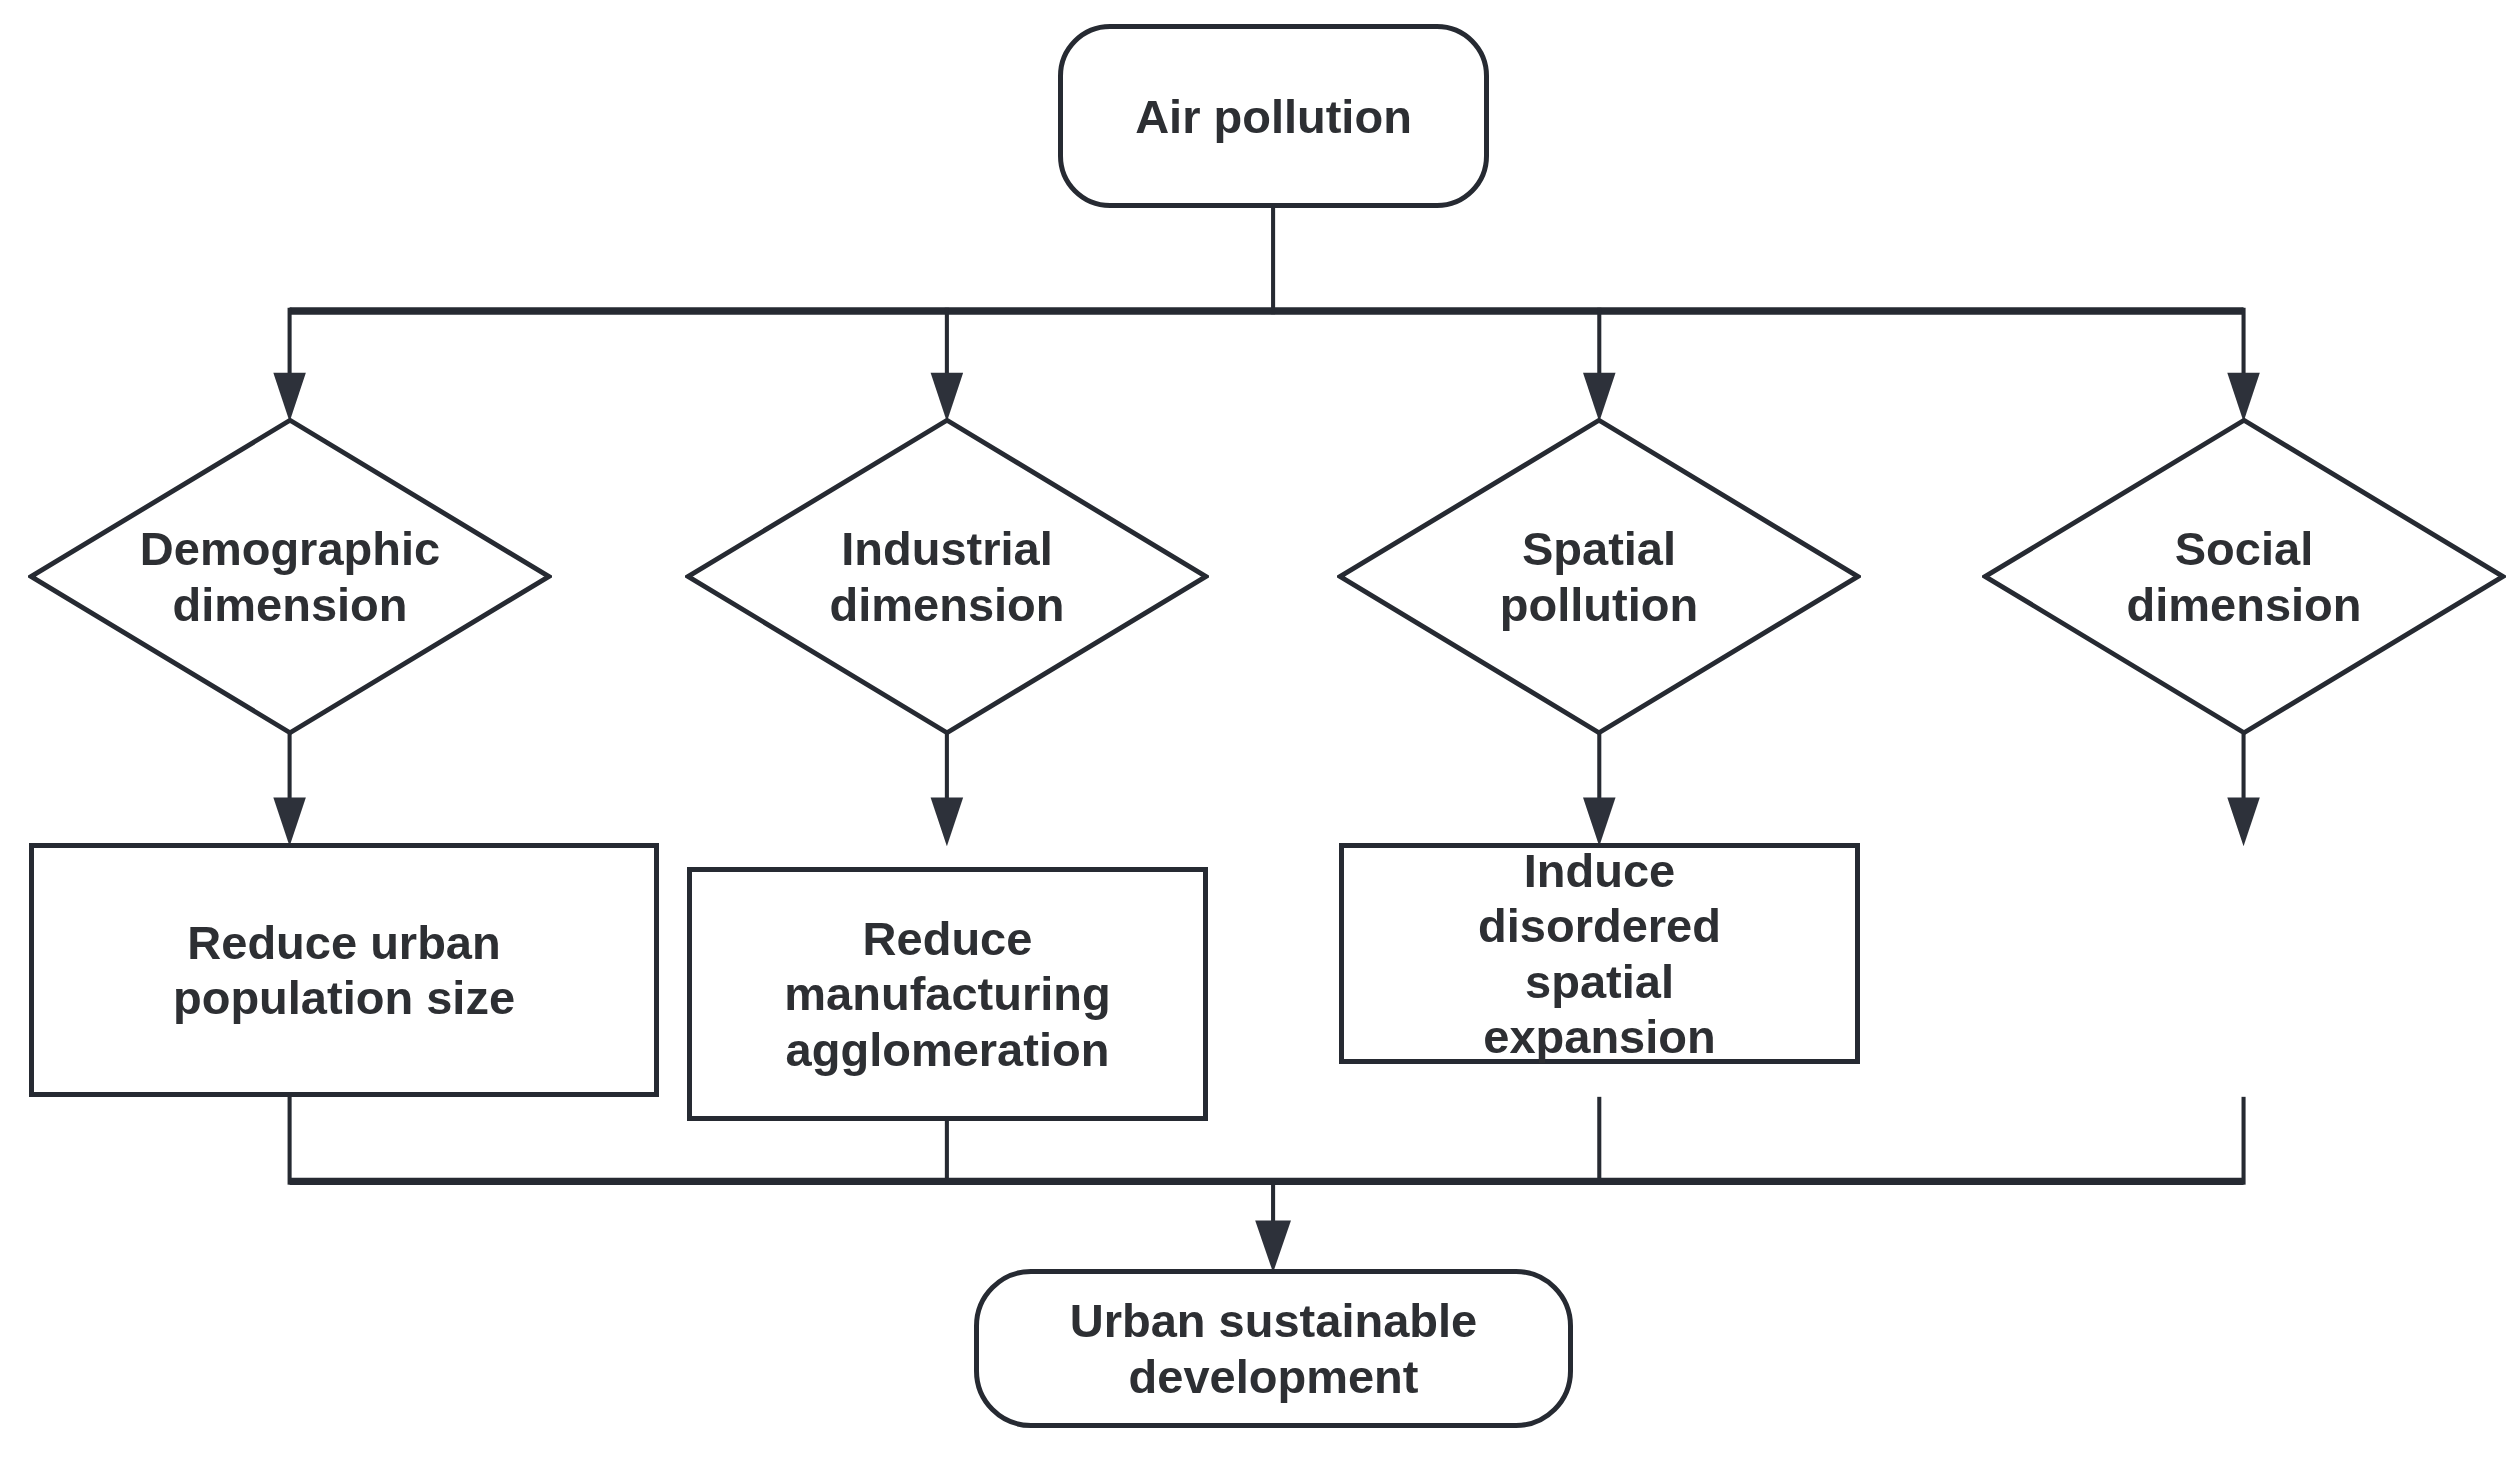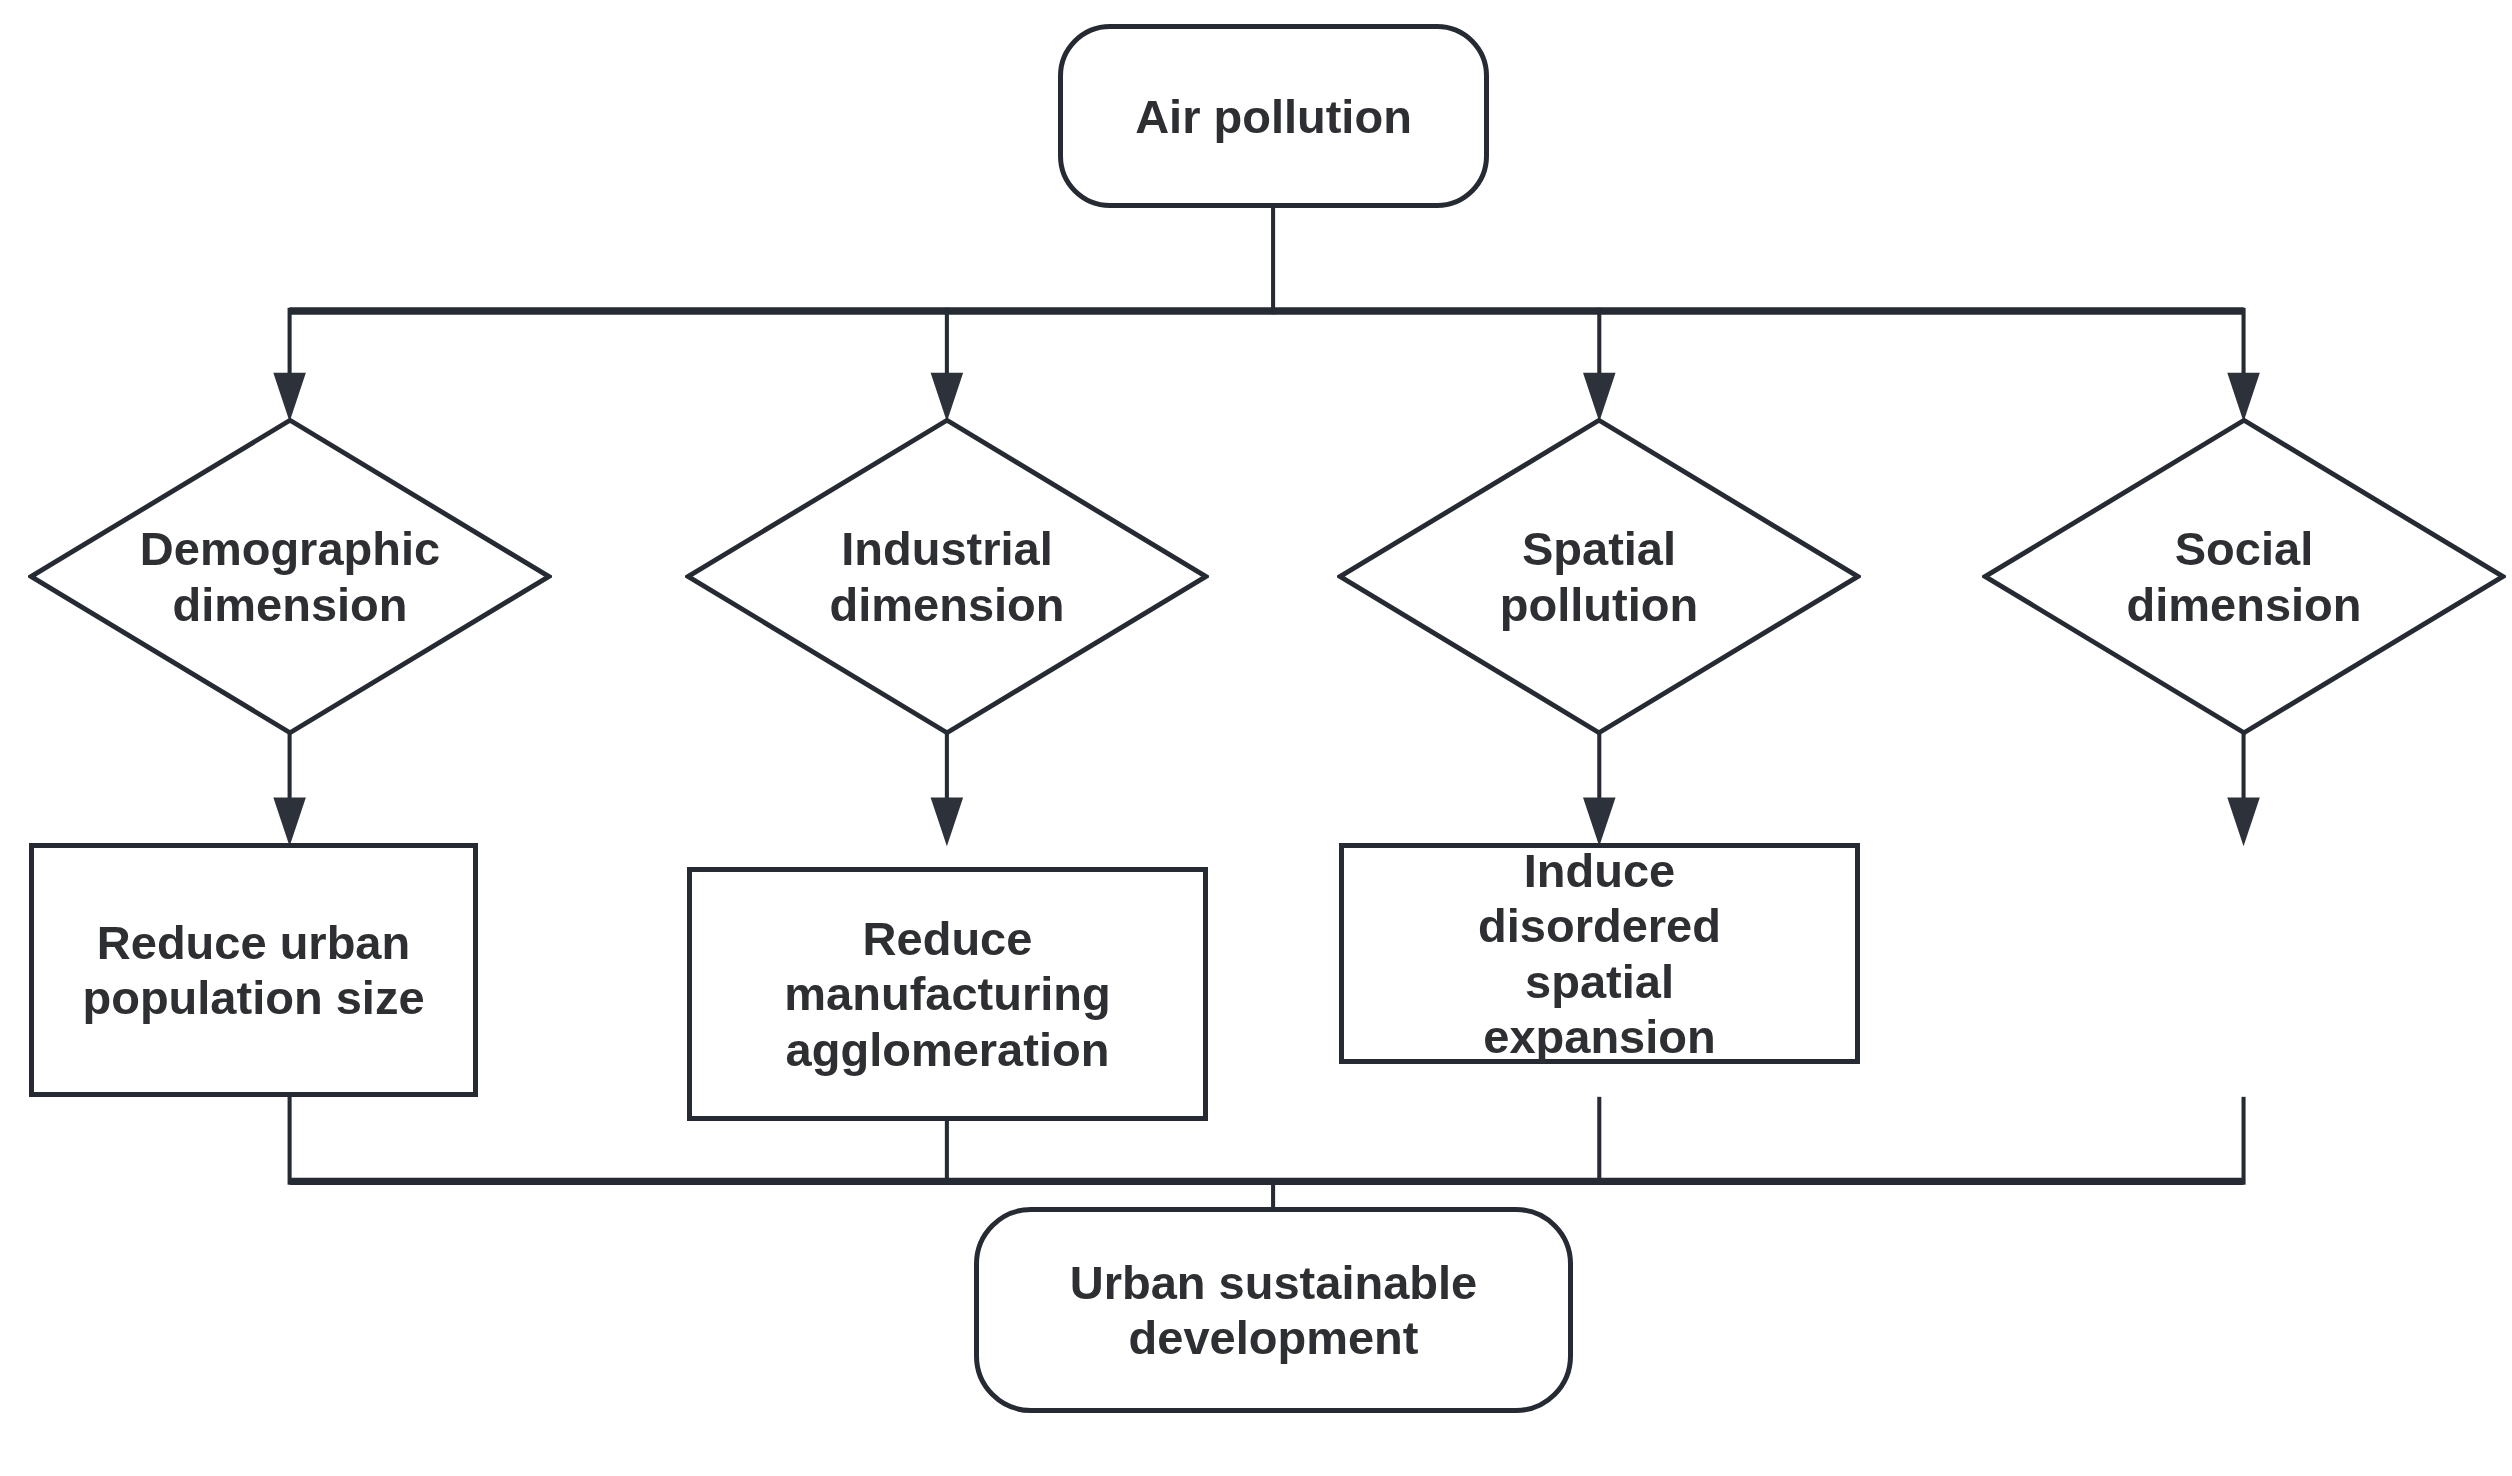--- a/index.html
+++ b/index.html
@@ -65,28 +65,28 @@
   }
   .decision svg.shape polygon {
     fill: var(--background);
     stroke: var(--stroke);
     stroke-width: 6;
   }
   .decision .label { position: relative; }
 
   
   .n-top      { left: 1058px; top: 24.4px;   width: 431px; height: 184px; }
-  .n-bottom   { left: 974px; top: 1207px; width: 599px; height: 206px; border-radius: 57px; }
+  .n-bottom   { left: 974px; top: 1269px; width: 599px; height: 159px; border-radius: 57px; }
 
   .n-d1 { left: 28px;   top: 417px; width: 524px; height: 319px; }
   .n-d2 { left: 685px;  top: 417px; width: 524px; height: 319px; }
   .n-d3 { left: 1337px; top: 417px; width: 524px; height: 319px; }
   .n-d4 { left: 1982px; top: 417px; width: 524px; height: 319px; }
 
-  .n-r1 { left: 29px;   top: 843px; width: 449px; height: 254px; align-items: center; }
+  .n-r1 { left: 29px;   top: 843px; width: 630px; height: 254px; align-items: center; }
   .n-r2 { left: 687px;  top: 843px; width: 521px; height: 254px; margin-top: 24px; }
   .n-r3 { left: 1339px; top: 843px; width: 521px; height: 221px; }
   .n-r4 { left: 1983px; top: 843px; width: 521px; height: 254px; }
 
   
   .w-420 { max-width: 342px; }
   .w-430 { max-width: 350px; }
   .w-520 { max-width: 423px; }
   .w-340 { max-width: 277px; }
   .w-620 { max-width: 504px; }

